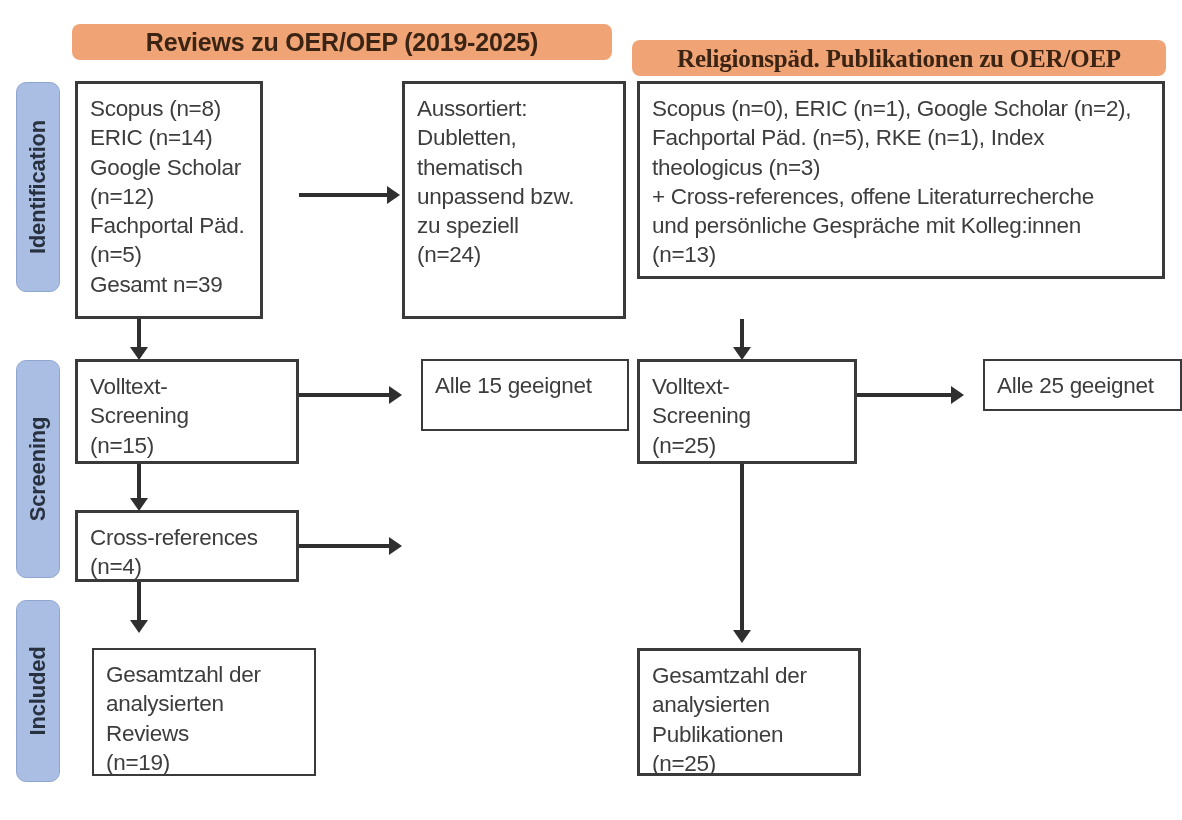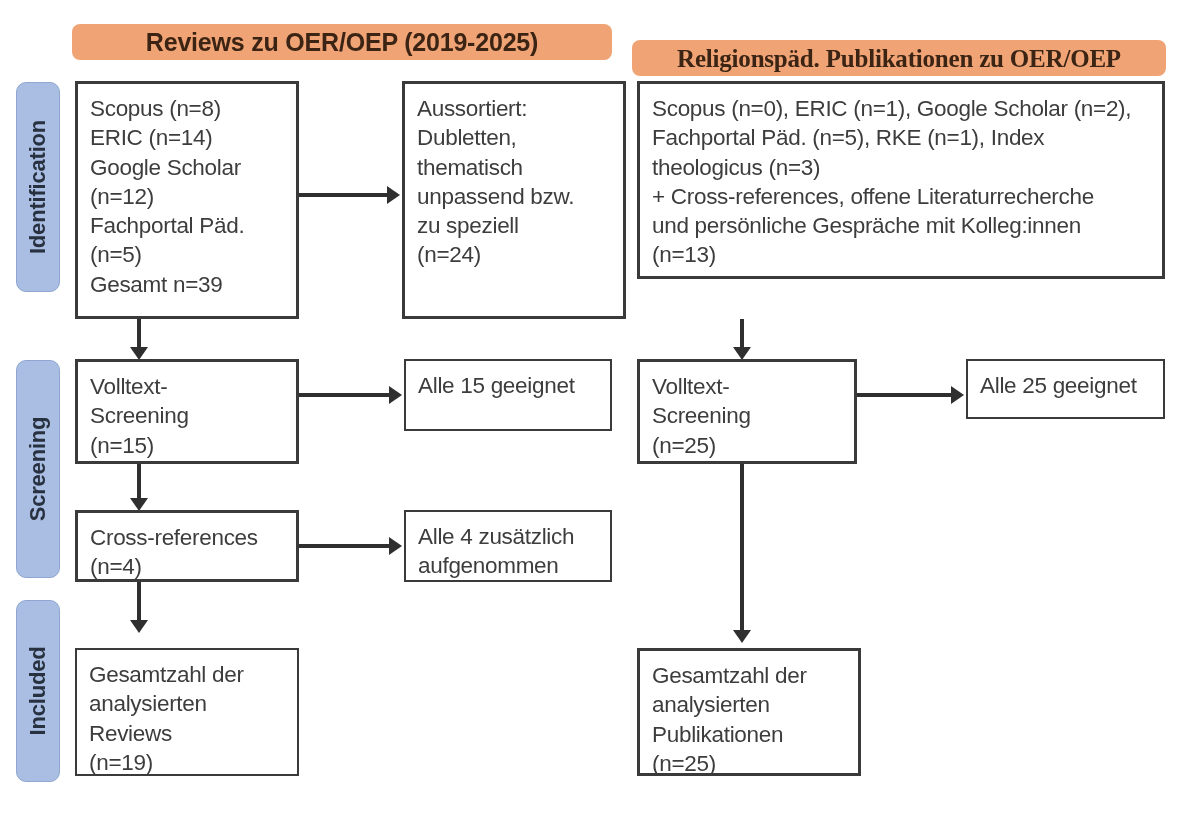--- a/index.html
+++ b/index.html
@@ -61,21 +61,21 @@
     border: 3px solid #3a3a3a;
     box-sizing: border-box;
     padding: 10px 10px 8px 12px;
     font-size: 22.5px;
     line-height: 1.30;
     color: #3d3d3d;
     letter-spacing: -0.3px;
     white-space: pre-line;
     overflow: hidden;
   }
-  .box.thin { border-width: 2.5px; }
+  .box.thin { border-width: 2.5px; margin-left: 17px; }
 
   
   .line-v, .line-h {
     position: absolute;
     background: #2f2f2f;
   }
   .line-v { width: 3.5px; }
   .line-h { height: 3.5px; }
 
   .arrow-down {
@@ -107,21 +107,21 @@
   </div>
 
   <div class="stage-bar" style="left:16px; top:360px; width:42px; height:216px;">
     <span>Screening</span>
   </div>
 
   <div class="stage-bar" style="left:16px; top:600px; width:42px; height:180px;">
     <span>Included</span>
   </div>
 
-  <div class="box" style="left:75px; top:81px; width:224px; height:238px;">Scopus (n=8)
+  <div class="box" style="left:75px; top:81px; width:188px; height:238px;">Scopus (n=8)
 ERIC (n=14)
 Google Scholar
 (n=12)
 Fachportal Päd.
 (n=5)
 Gesamt n=39</div>
 
   <div class="box" style="left:402px; top:81px; width:224px; height:238px;">Aussortiert:
 Dubletten,
 thematisch
@@ -149,39 +149,37 @@
   <div class="box" style="left:75px; top:359px; width:224px; height:105px;">Volltext-
 Screening
 (n=15)</div>
 
   <div class="box thin" style="left:404px; top:359px; width:208px; height:72px;">Alle 15 geeignet</div>
 
   <div class="box" style="left:637px; top:359px; width:220px; height:105px;">Volltext-
 Screening
 (n=25)</div>
 
-  <div class="box thin" style="left:966px; top:359px; width:199px; height:60px;">Alle 25 geeignet</div>
+  <div class="box thin" style="left:966px; top:359px; width:199px; height:52px;">Alle 25 geeignet</div>
 
   <div class="line-h" style="left:299px; top:393px; width:90px;"></div>
   <div class="arrow-right" style="left:389px; top:386px;"></div>
 
   <div class="line-h" style="left:857px; top:393px; width:94px;"></div>
   <div class="arrow-right" style="left:951px; top:386px;"></div>
 
   <div class="line-v" style="left:137px; top:464px; height:38px;"></div>
   <div class="arrow-down" style="left:130px; top:498px;"></div>
 
   <div class="line-v" style="left:740px; top:464px; height:170px;"></div>
   <div class="arrow-down" style="left:733px; top:630px;"></div>
 
   <div class="box" style="left:75px; top:510px; width:224px; height:72px;padding-left:12px;">Cross-references
 (n=4)</div>
 
-  <div class="box thin" style="left:404px; top:510px; width:208px; height:72px;">Alle 4 zusätzlich
-aufgenommen</div>
 
   <div class="line-h" style="left:299px; top:544px; width:90px;"></div>
   <div class="arrow-right" style="left:389px; top:537px;"></div>
 
   <div class="line-v" style="left:137px; top:582px; height:42px;"></div>
   <div class="arrow-down" style="left:130px; top:620px;"></div>
 
   <div class="box thin" style="left:75px; top:648px; width:224px; height:128px;">Gesamtzahl der
 analysierten
 Reviews

